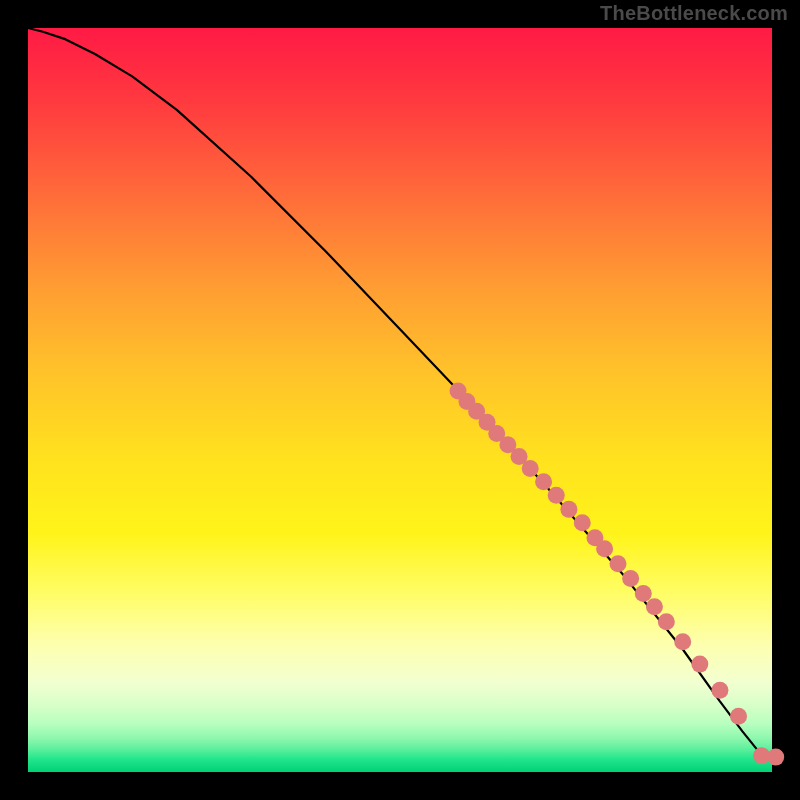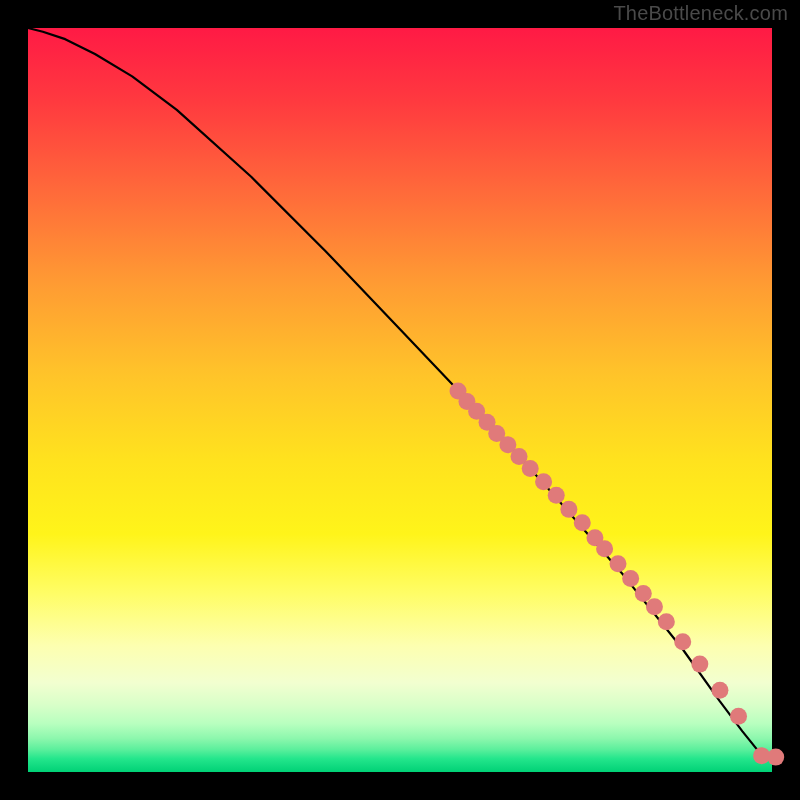--- a/index.html
+++ b/index.html
@@ -9,21 +9,21 @@
     width: 800px;
     height: 800px;
     background: #000;
   }
   .attribution {
     position: absolute;
     top: 2px;
     right: 12px;
     font-family: Arial, Helvetica, sans-serif;
     font-size: 20px;
-    font-weight: 400;
+    font-weight: 700;
     color: #4a4a4a;
     letter-spacing: 0.2px;
   }
   .plot-area {
     position: absolute;
     left: 28px;
     top: 28px;
     width: 744px;
     height: 744px;
     

